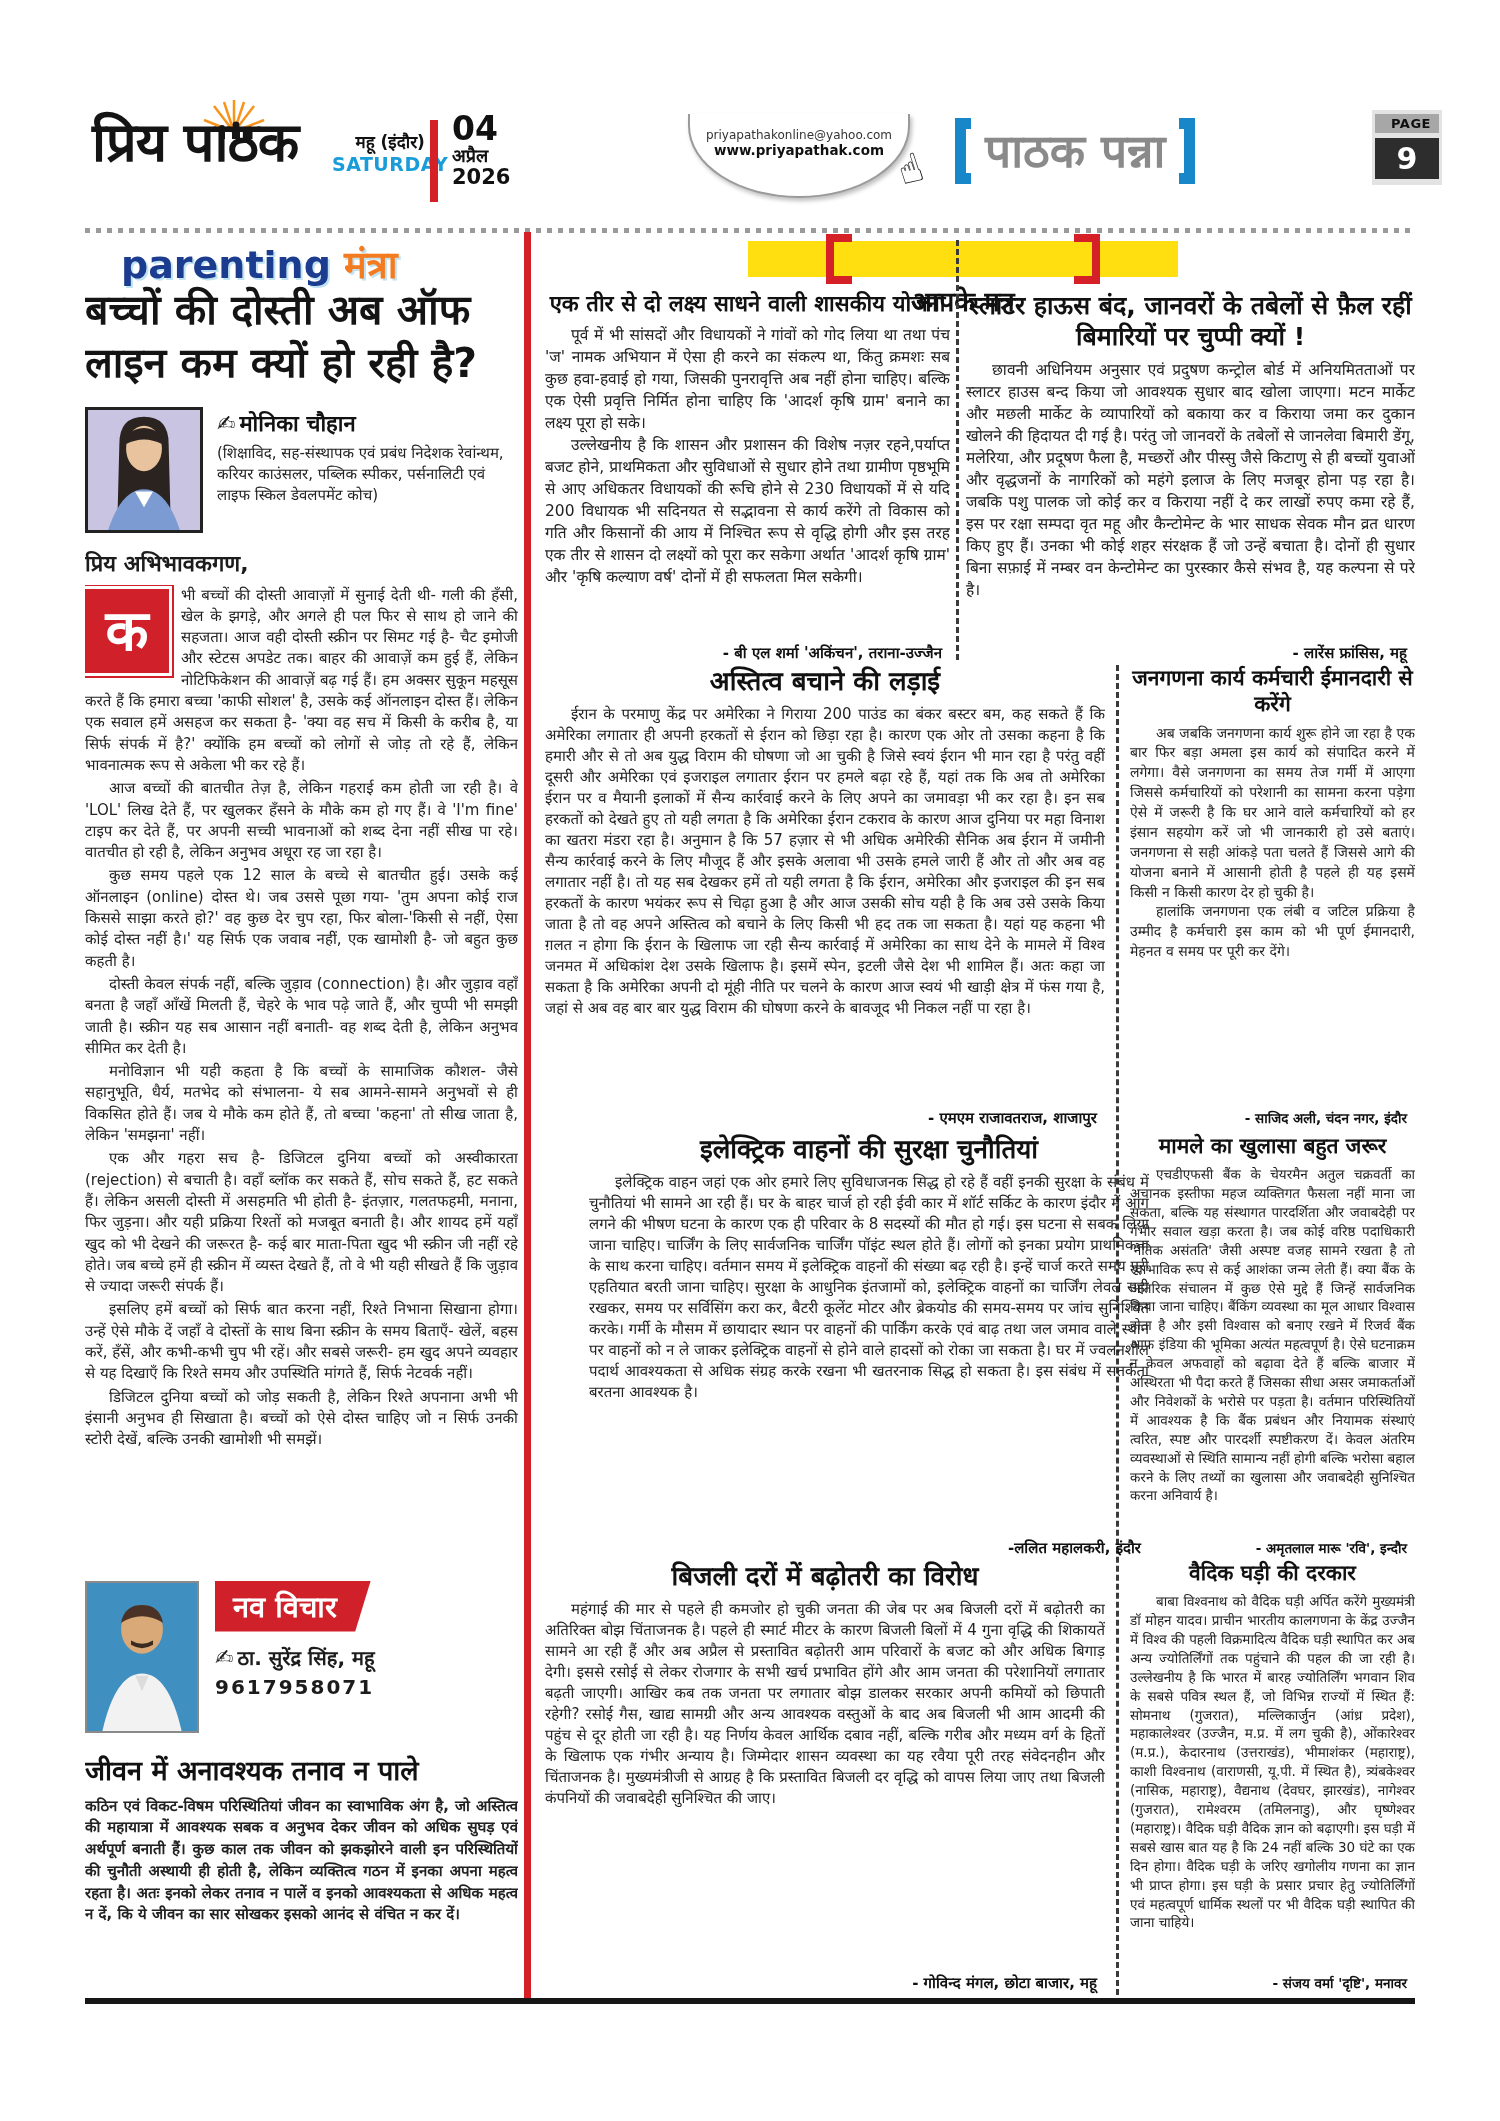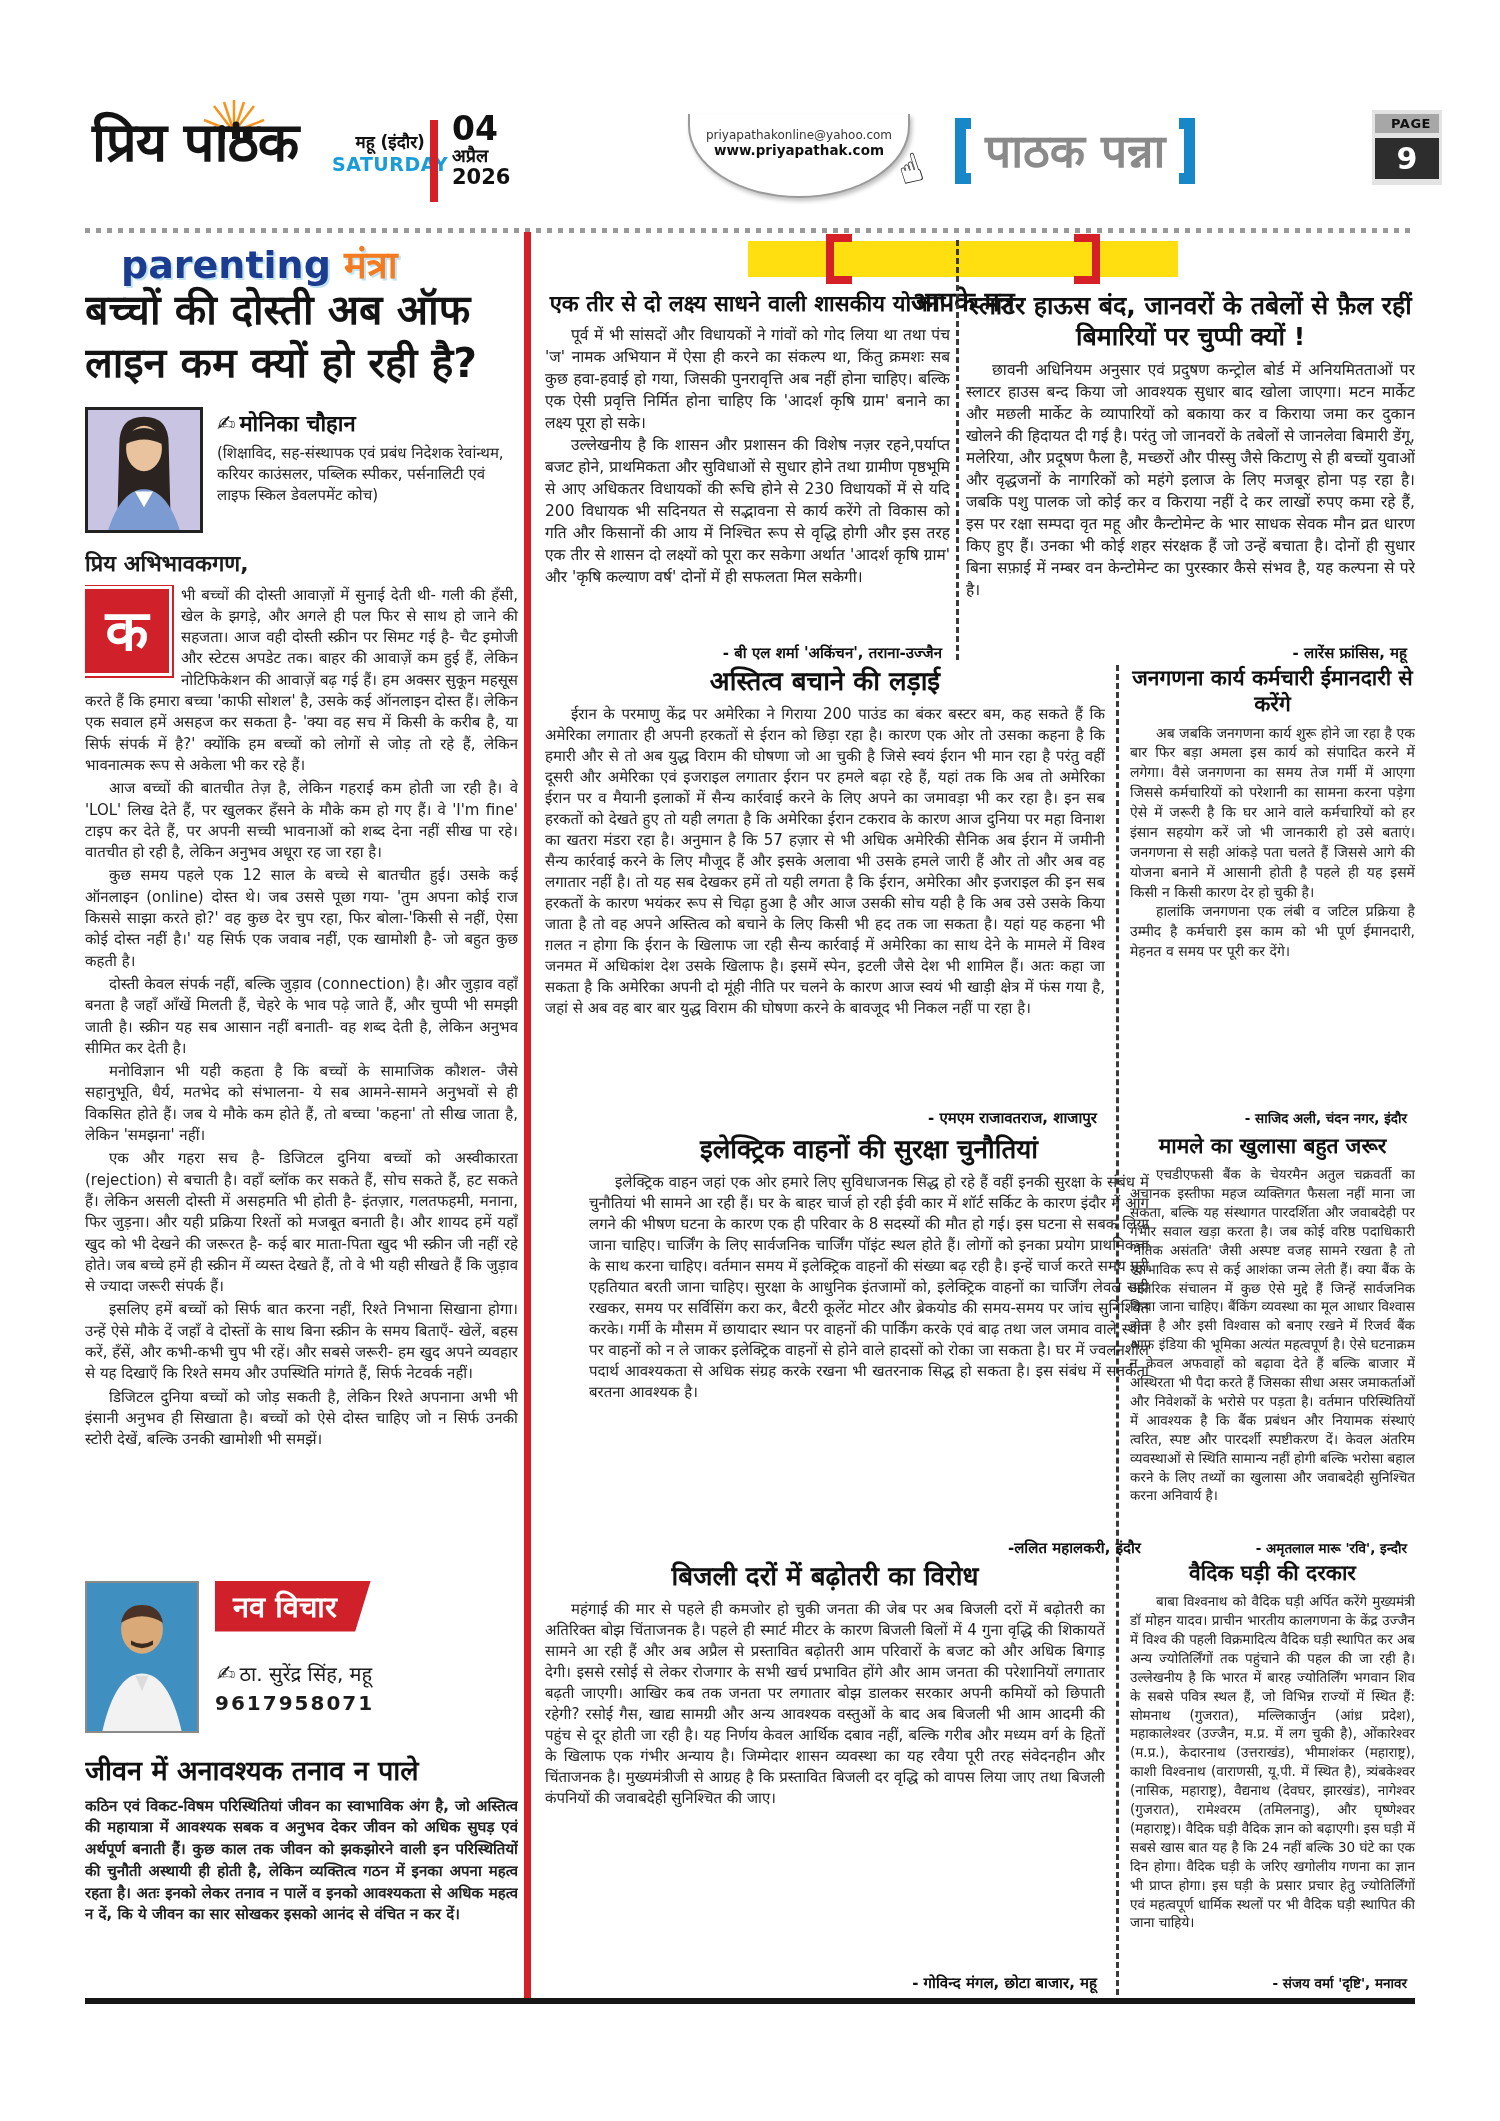--- a/index.html
+++ b/index.html
@@ -94,21 +94,21 @@
   .lbody{margin-top:8px;height:978px;overflow:hidden;text-align:justify;font-size:15px;line-height:1.42;color:#222;}
   .lbody p{margin:0 0 2px;text-indent:24px;}
   .lbody p.first{text-indent:0;}
   .dropcap{float:left;width:84px;height:84px;background:#d0202a;color:#fff;font-size:56px;font-weight:800;
     display:flex;align-items:center;justify-content:center;margin:4px 12px 4px 0;
     box-shadow:0 0 0 3px #fff,0 0 0 5px #d0202a;}
   .navrow{display:flex;gap:16px;margin-top:18px;align-items:flex-start;}
   .photo2{width:110px;height:148px;border:2px solid #8a8a8a;flex:none;}
   .ribbon{background:#d0202a;color:#fff;font-size:29px;font-weight:800;padding:5px 34px 7px 18px;display:inline-block;
     clip-path:polygon(0 0,100% 0,90% 100%,0 100%);}
-  .navauthor{font-size:20px;font-weight:400;margin-top:28px;text-align:center;}
+  .navauthor{font-size:20px;font-weight:700;margin-top:12px;}
   .navphone{font-size:20px;font-weight:800;letter-spacing:2px;margin-top:4px;}
   .navheading{font-size:27px;font-weight:800;margin-top:18px;color:#111;}
   .navbody{margin-top:8px;text-align:justify;font-size:15px;line-height:1.45;color:#222;font-weight:bold;}
   .penicon{font-size:22px;margin-right:4px;}
 </style>
 </head>
 <body>
 
 <div id="page">
 

